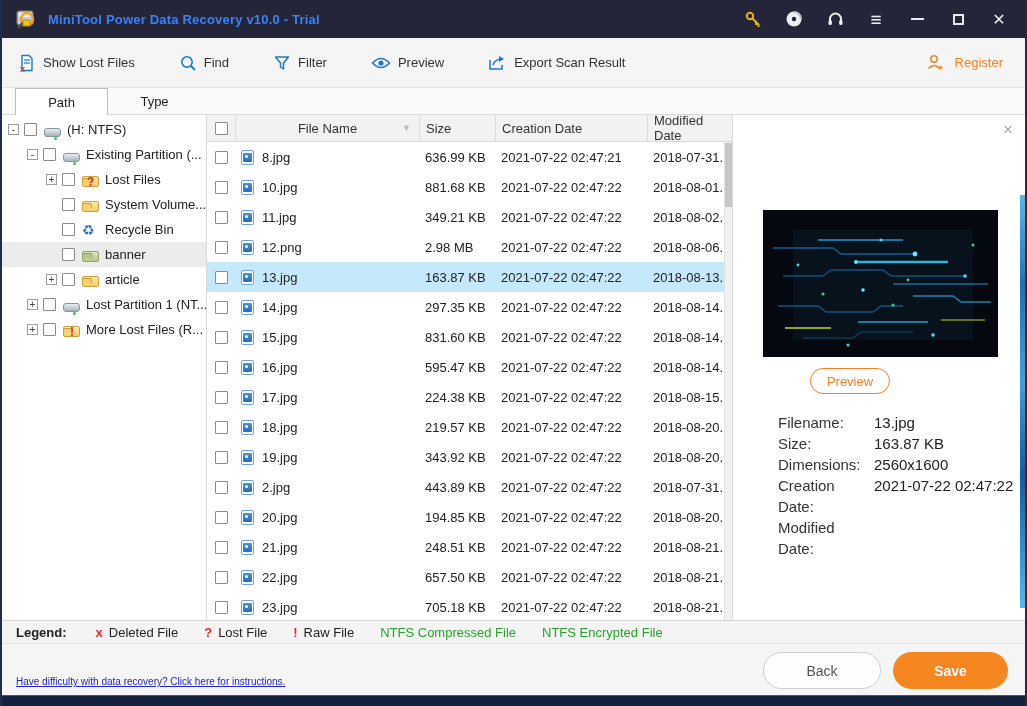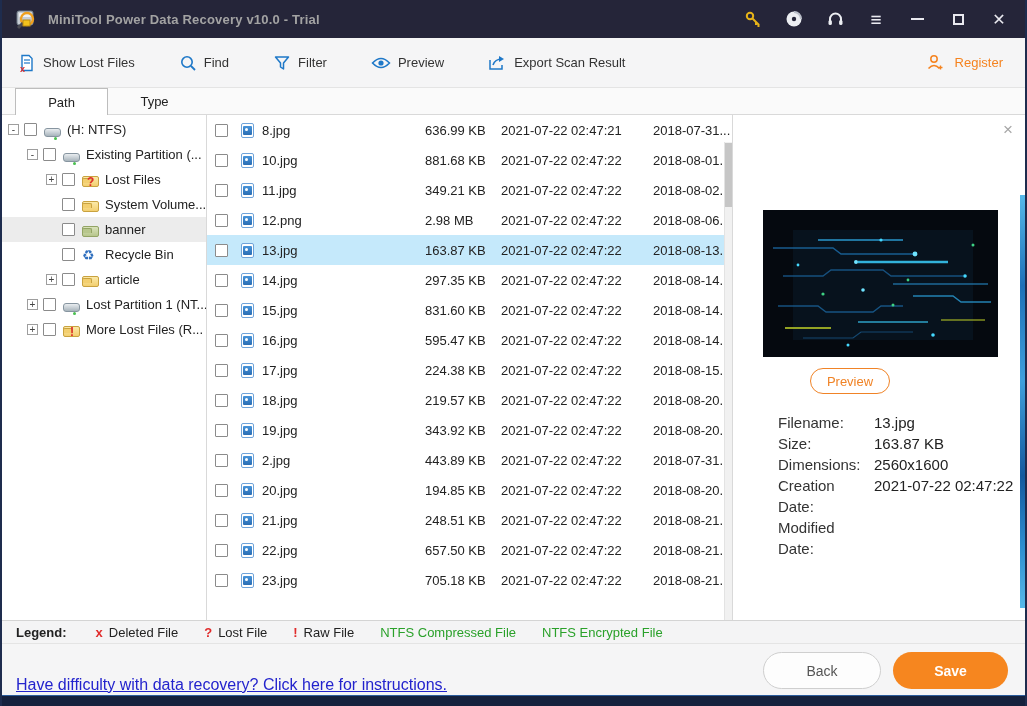--- a/index.html
+++ b/index.html
@@ -5,21 +5,21 @@
   * { margin:0; padding:0; box-sizing:border-box; }
   html,body { width:1027px; height:706px; overflow:hidden; background:#888;
               font-family:"Liberation Sans", sans-serif; }
   .window { position:relative; width:1027px; height:706px; background:#fff;
             border-left:2px solid #1e2c4e; border-right:2px solid #1e2c4e; overflow:hidden; }
 
   
   .titlebar { position:absolute; top:0; left:0; right:0; height:38px; background:#252539;
               display:flex; align-items:center; padding-left:12px; }
   .app-icon { width:24px; height:24px; margin-right:10px; }
-  .win-title { color:#a3a3a3; font-size:13px; font-weight:bold; letter-spacing:.2px; }
+  .win-title { color:#3b82f6; font-size:13px; font-weight:bold; letter-spacing:.2px; }
   .tb-icons { margin-left:auto; display:flex; align-items:center; gap:13px; padding-right:12px; }
   .tb-btn { width:28px; height:28px; display:flex; align-items:center; justify-content:center;
             color:#e9e9ef; font-size:15px; cursor:default; }
   .glyph-menu { font-size:19px; line-height:1; }
   .min-shape { width:13px; height:2px; background:#e9e9ef; }
   .max-shape { width:11px; height:11px; border:2px solid #e9e9ef; }
   .glyph-close { font-size:16px; }
 
   
   .toolbar { position:absolute; top:38px; left:0; right:0; height:50px; background:#f5f5f6;
@@ -121,21 +121,21 @@
                 border-top:1px solid #d4d4d4; border-bottom:1px solid #e4e4e4;
                 display:flex; align-items:center; padding-left:14px; font-size:13px; color:#222; }
   .legend-title { font-weight:bold; margin-right:29px; }
   .legend-items { display:flex; align-items:center; gap:26px; }
   .legend-item { display:flex; align-items:center; gap:6px; }
   .legend-mark { color:#e02b2b; font-weight:bold; }
   .legend-mark:empty { display:none; }
   .legend-item.green { color:#2aa12a; }
   .status-text { position:absolute; left:14px; top:30px; font-size:13px; color:#333; }
   .status-text .bold { font-weight:bold; }
-  .help-link { position:absolute; left:14px; top:56px; font-size:16px; color:#2323cd;
+  .help-link { position:absolute; left:14px; top:56px; font-size:10px; color:#2323cd;
                text-decoration:underline; }
   .back-btn { position:absolute; right:144px; top:32px; width:118px; height:37px; border-radius:19px;
               border:1px solid #cfcfcf; background:#fdfdfd; color:#555; font-size:14px;
               display:flex; align-items:center; justify-content:center; }
   .save-btn { position:absolute; right:17px; top:32px; width:115px; height:37px; border-radius:19px;
               background:#f6861f; color:#fff; font-size:14px; font-weight:bold;
               display:flex; align-items:center; justify-content:center; }
 
   .bottom-bar { position:absolute; top:695px; left:0; right:0; height:11px; background:#15213d;
                 border-top:1px solid #2b5c9c; }
@@ -264,53 +264,65 @@
         <span class="checkbox"></span>
         <span class="tree-icon icon-folder-question"></span>
         <span class="tree-label">Lost Files</span>
       </div>
         <div class="tree-row" style="padding-left: 44px;">
         <span class="expander"></span>
         <span class="checkbox"></span>
         <span class="tree-icon icon-folder"></span>
         <span class="tree-label">System Volume...</span>
       </div>
+        <div class="tree-row" style="padding-left: 44px;">
+        <span class="expander"></span>
+        <span class="checkbox"></span>
+        <span class="tree-icon icon-recycle"></span>
+        <span class="tree-label">Recycle Bin</span>
+      </div>
         <div class="tree-row selected" style="padding-left: 44px;">
         <span class="expander"></span>
         <span class="checkbox"></span>
         <span class="tree-icon icon-folder-green"></span>
         <span class="tree-label">banner</span>
       </div>
         <div class="tree-row" style="padding-left: 44px;">
-        <span class="expander"></span>
-        <span class="checkbox"></span>
-        <span class="tree-icon icon-recycle"></span>
-        <span class="tree-label">Recycle Bin</span>
-      </div>
-        <div class="tree-row" style="padding-left: 44px;">
         <span class="expander">+</span>
         <span class="checkbox"></span>
         <span class="tree-icon icon-folder"></span>
         <span class="tree-label">article</span>
       </div>
         <div class="tree-row" style="padding-left: 25px;">
         <span class="expander">+</span>
         <span class="checkbox"></span>
         <span class="tree-icon icon-drive"></span>
         <span class="tree-label">Lost Partition 1 (NT...</span>
       </div>
         <div class="tree-row" style="padding-left: 25px;">
         <span class="expander">+</span>
         <span class="checkbox"></span>
         <span class="tree-icon icon-folder-exclaim"></span>
         <span class="tree-label">More Lost Files (R...</span>
       </div>
       </div>
 
     <div class="table-panel">
+      <div class="thead">
+        <div class="hcell c-check">
+            <span class="checkbox" style="margin:0"></span>
+          </div>
+        <div class="hcell c-name">
+          <span>File Name</span>
+          <span class="sort-arrow">▼</span>
+        </div>
+        <div class="hcell c-size">Size</div>
+        <div class="hcell c-created">Creation Date</div>
+        <div class="hcell c-mod">Modified Date</div>
+      </div>
       <div class="tbody">
           <div class="trow">
           <div class="tcell cell-check">
               <span class="checkbox" style="margin:0"></span>
             </div>
           <div class="tcell cell-name">
             <span class="file-icon"></span>
             <span>8.jpg</span>
           </div>
           <div class="tcell cell-size">636.99 KB</div>

